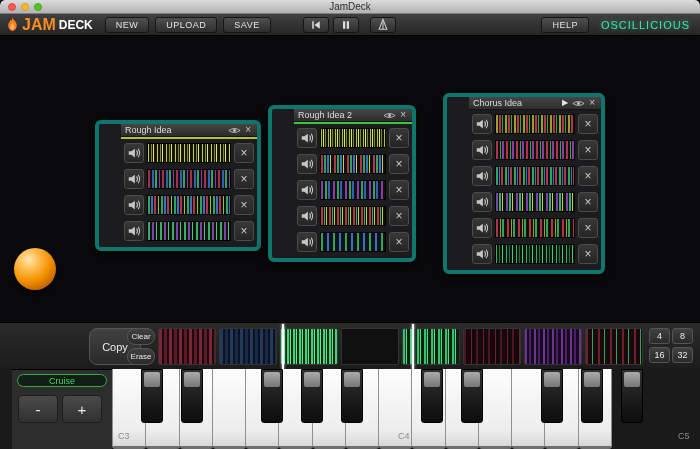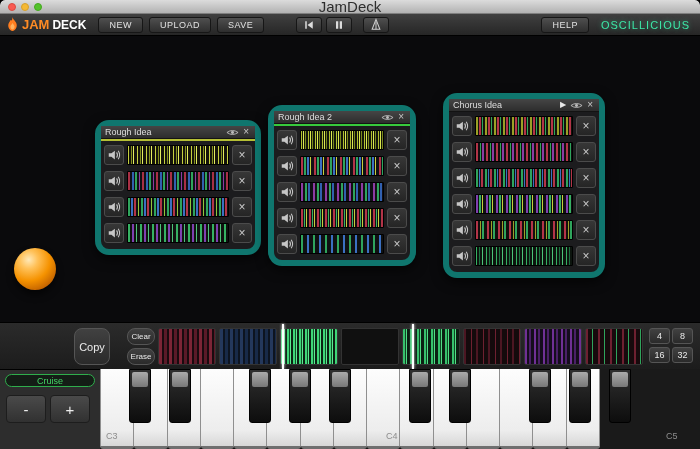--- a/index.html
+++ b/index.html
@@ -13,48 +13,48 @@
   
   .titlebar {
     position:relative; height:14px;
     background:linear-gradient(#dcdcdc,#b2b2b2);
     border-bottom:1px solid #7f7f7f; border-radius:5px 5px 0 0;
   }
   .tl { position:absolute; top:3px; width:8px; height:8px; border-radius:50%; cursor:default; }
   .tl.r { left:8px;  background:#f95a52; border:1px solid #d84a42; }
   .tl.y { left:21px; background:#f5b935; border:1px solid #d6a02c; }
   .tl.g { left:34px; background:#53c22b; border:1px solid #43a81f; }
-  .tb-title { text-align:center; font-size:15px; line-height:13px; color:#2e2e2e; }
+  .tb-title { text-align:center; font-size:10px; line-height:13px; color:#2e2e2e; }
   
   .toolbar {
     height:22px; display:flex; align-items:center; gap:6px; padding:0 6px;
     background:linear-gradient(#404040,#262626); border-bottom:1px solid #000;
   }
   .logo { display:flex; align-items:center; gap:3px; margin-right:6px; }
-  .logo-jam  { color:#ff8b24; font-weight:bold; font-size:13px; }
+  .logo-jam  { color:#ff8b24; font-weight:bold; font-size:16px; }
   .logo-deck { color:#ffffff; font-weight:bold; font-size:12px; }
   .tbtn {
     height:16px; background:linear-gradient(#4f4f4f,#2e2e2e);
     border:1px solid #161616; border-radius:3px; color:#e2e2e2;
     font-size:9px; letter-spacing:.5px; padding:0 10px; cursor:pointer;
     font-family:inherit;
   }
   .transport { display:flex; gap:4px; margin-left:26px; align-items:center; }
   .tpbtn { width:26px; height:16px; padding:0; display:flex; align-items:center; justify-content:center; }
   .tpbtn svg { display:block; }
   .metro { margin-left:7px; }
   .spacer { flex:1; }
   .brand { font-size:11px; font-weight:normal; letter-spacing:1px; margin:0 4px 0 6px;
            text-shadow:0 0 5px rgba(60,230,170,.55); }
   
   .canvas { position:relative; height:286px; background:#0a0a0c; overflow:hidden; }
   
   .panel {
-    position:absolute; background:#1c1c1e; border:6px solid #0f766e; border-radius:14px;
-    box-shadow:0 4px 12px rgba(0,0,0,.65); padding-bottom:2px;
+    position:absolute; background:#1c1c1e; border:4px solid #0f766e; border-radius:6px;
+    box-shadow:0 4px 12px rgba(0,0,0,.65); padding-bottom:2px;padding-left:22px;
   }
   .p1 { left:95px;  top:84px; width:166px; }
   .p2 { left:268px; top:69px; width:148px; }
   .p3 { left:443px; top:57px; width:162px; }
   .panel-header {
     height:13px; display:flex; align-items:center; padding:0 4px;
     background:linear-gradient(#454545,#2d2d2d); border-bottom:1px solid #131313; cursor:move;
   }
   .panel-title { flex:1; font-size:9px; color:#dedede; white-space:nowrap; overflow:hidden; }
   .hbtn { background:none; border:none; color:#c6c6c6; font-size:10px; line-height:1;
@@ -85,35 +85,35 @@
   }
   .wm-sub { font-size:8px; font-style:italic; color:#efefef; margin-top:1px; text-shadow:1px 1px 1px #000; }
   
   .controlbar { position:relative; height:47px; background:linear-gradient(#2b2b2b,#1c1c1c); border-top:1px solid #000; }
   .cbtn {
     position:absolute; background:linear-gradient(#414141,#2a2a2a); border:1px solid #555;
     border-radius:8px; color:#eaeaea; cursor:pointer; font-family:inherit;
     display:flex; align-items:center; justify-content:center; gap:5px;
   }
   .record { left:8px;  top:5px; width:60px; height:37px; font-size:11px; }
-  .copy   { left:74px; top:5px; width:36px; height:37px; font-size:11px; }
+  .copy   { left:89px; top:5px; width:52px; height:37px; font-size:11px; }
   .clear  { left:127px; top:5px;  width:28px; height:17px; font-size:8px; }
   .erase  { left:127px; top:25px; width:28px; height:17px; font-size:8px; }
   .rec-dot { width:10px; height:10px; border-radius:50%;
              background:radial-gradient(circle at 35% 30%, #ff7a6e, #d61f12 70%); border:1px solid #7a0c06; }
   .slot { position:absolute; top:5px; width:58px; height:37px; border:1px solid #333; border-radius:2px; cursor:pointer; }
   .s1 { left:158px; } .s2 { left:219px; } .s3 { left:280px; } .s4 { left:341px; }
   .s5 { left:402px; } .s6 { left:463px; } .s7 { left:524px; } .s8 { left:585px; }
   .playhead { position:absolute; width:2px; top:-5px; bottom:-5px; background:#fff; box-shadow:0 0 3px #fff; }
   .beat { position:absolute; width:21px; height:16px; font-size:9px; border-radius:3px; }
   .b1 { left:649px; top:5px; }  .b2 { left:672px; top:5px; }
   .b3 { left:649px; top:24px; } .b4 { left:672px; top:24px; }
   
   .kbd { position:relative; height:80px; display:flex; background:#1a1a1a; }
-  .kb-left { position:relative; width:100px; height:100%; background:#2d2d2d; border-top:1px solid #000; }
+  .kb-left { position:relative; width:100px; height:100%; background:#2d2d2d; border-top:1px solid #000;margin-left:12px; }
   .cruise {
     position:absolute; left:5px; top:4px; width:90px; height:13px;
     background:#141d16; border:1px solid #2fae4c; border-radius:7px;
     color:#45d465; font-size:9px; line-height:10px; text-align:center; cursor:pointer; font-family:inherit;
   }
   .oct { position:absolute; top:25px; width:40px; height:28px;
          background:linear-gradient(#4a4a4a,#313131); border:1px solid #1d1d1d; border-radius:4px;
          color:#ededed; font-size:15px; cursor:pointer; font-family:inherit; }
   .oct.minus { left:6px; } .oct.plus { left:50px; }
   .keys { position:relative; width:500px; height:100%; display:flex; background:#0c0c0c; }

